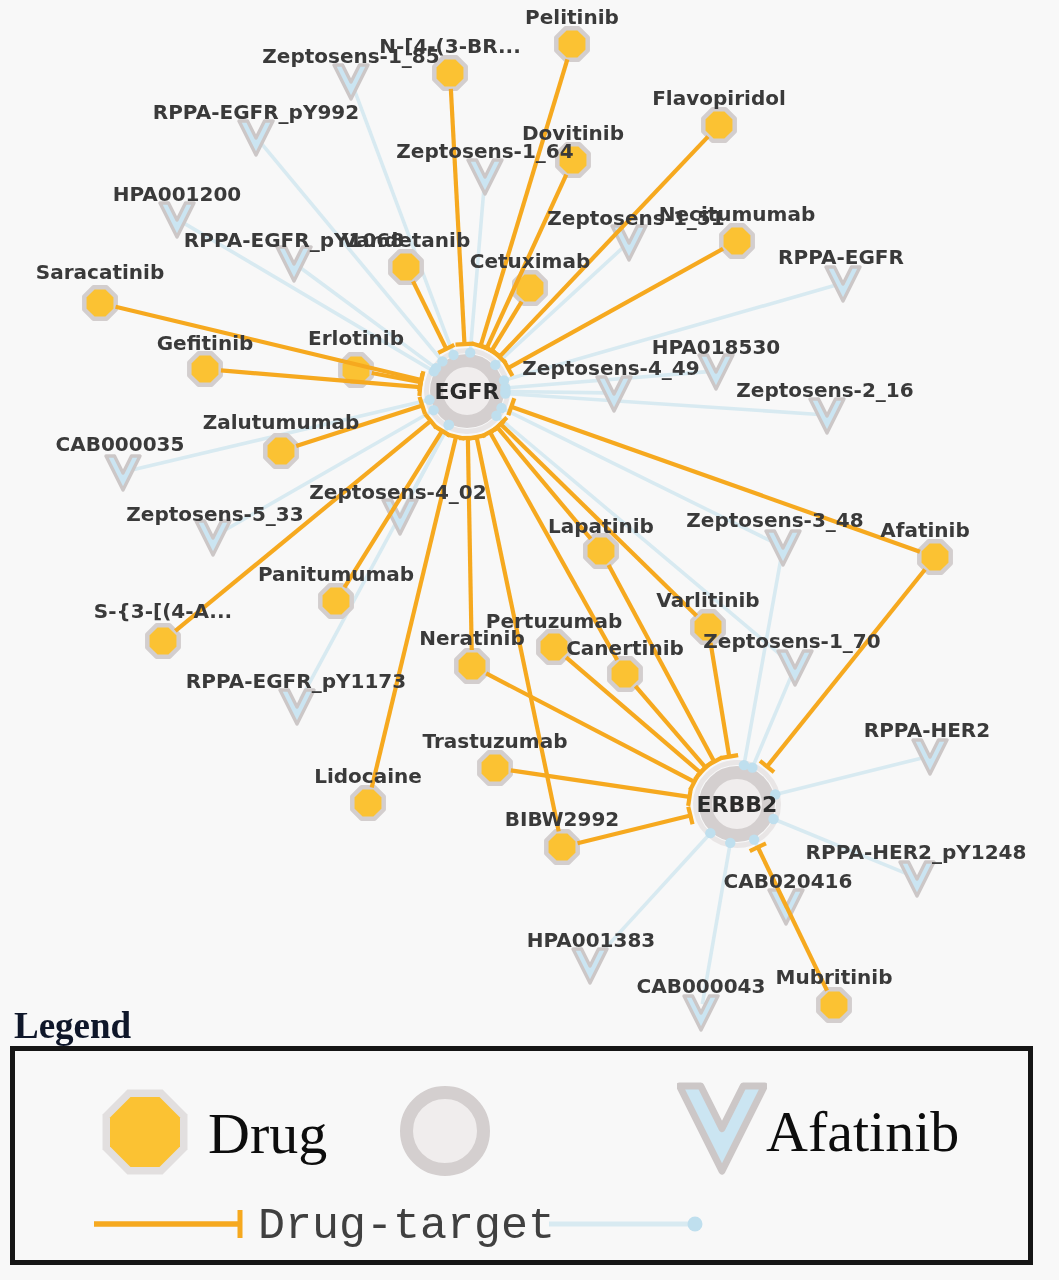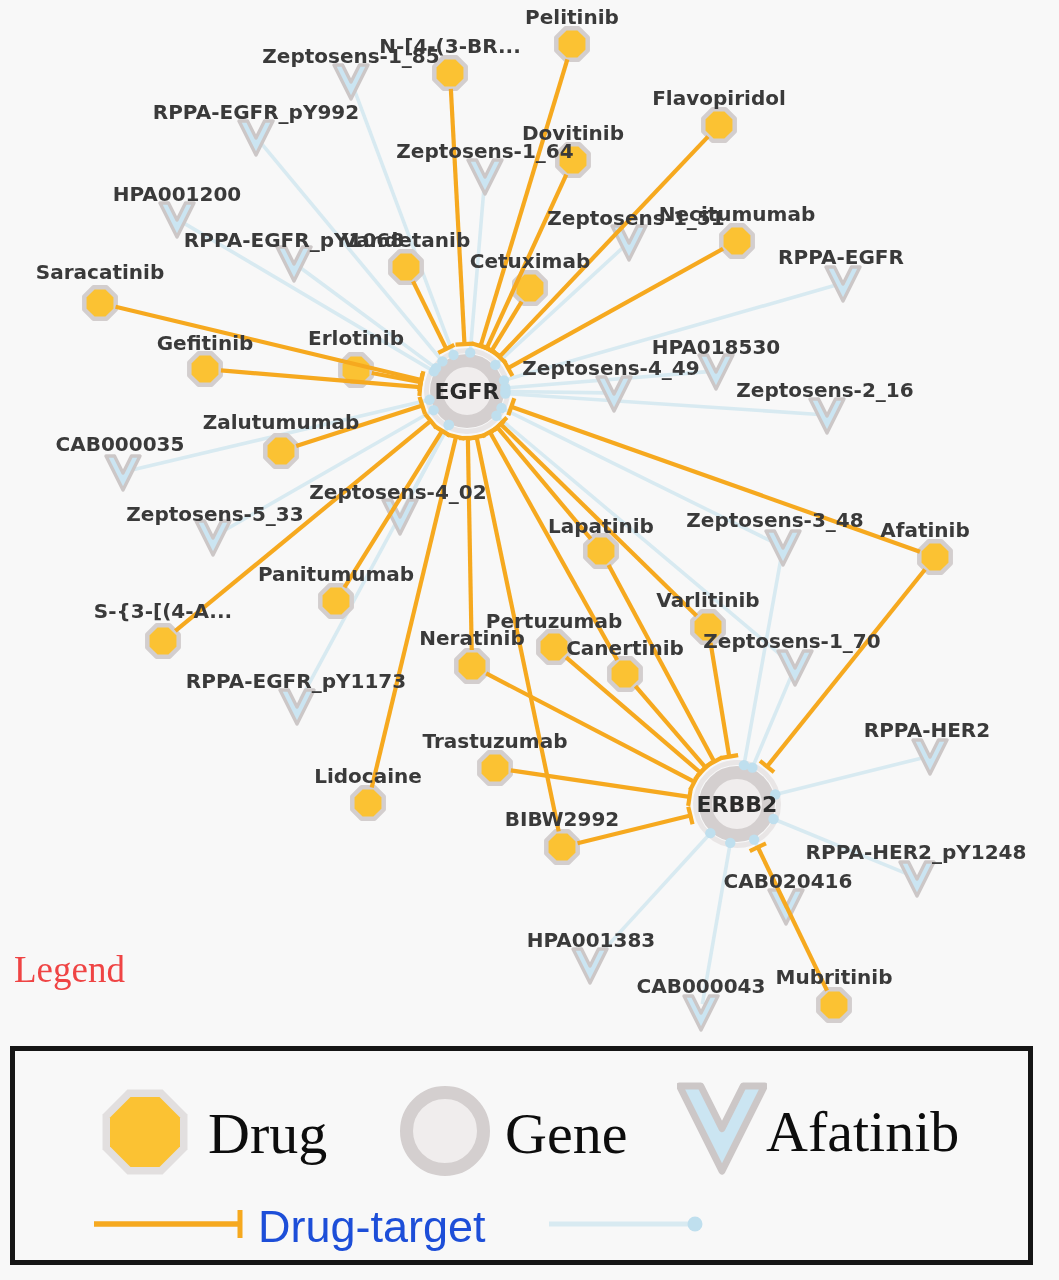--- a/index.html
+++ b/index.html
@@ -3,34 +3,34 @@
 <meta charset="utf-8">
 <style>
   html,body{margin:0;padding:0;background:#e9e9e9;}
   .page{position:relative;width:1059px;height:1280px;background:var(--bg,#F8F8F8);
         font-family:"DejaVu Sans",sans-serif;overflow:hidden;}
   #network{position:absolute;left:0;top:0;}
   .node-label{font-family:"DejaVu Sans",sans-serif;font-weight:700;font-size:20px;
               fill:var(--label,#3A3A3A);text-anchor:middle;}
   .gene-label{font-family:"DejaVu Sans",sans-serif;font-weight:700;font-size:22px;
               fill:#2B2B2B;text-anchor:middle;}
-  .legend-title{position:absolute;left:14px;top:948px;
-                font-family:"Liberation Serif",serif;font-weight:400;font-size:37px;color:#ef4444;}
+  .legend-title{position:absolute;left:14px;top:1004px;
+                font-family:"Liberation Serif",serif;font-weight:700;font-size:37px;color:#0f172a;}
   .legend-box{position:absolute;left:10px;top:1046px;width:1023px;height:219px;
               border:5px solid #161616;box-sizing:border-box;background:var(--bg,#F8F8F8);}
   .legend-box *{position:absolute;}
   .lg-oct{left:80px;top:31px;}
   .lg-item{font-family:"Liberation Serif",serif;font-size:58px;color:#0d0d0d;white-space:nowrap;}
   .lg-drug-label{left:193px;top:49px;}
   .lg-gene{left:385px;top:35px;width:64px;height:64px;border-radius:50%;
            border:13px solid var(--gene-ring,#D6D1D1);background:var(--gene-fill,#F2F0F0);}
   .lg-gene-label{left:490px;top:49px;}
   .lg-chev{left:662px;top:27px;}
   .lg-ab-label{left:751px;top:47px;}
-  .lg-edge-label{font-family:Liberation Sans, sans-serif;font-size:45px;color:#1d4ed8;white-space:nowrap;}
+  .lg-edge-label{font-family:Liberation Mono, monospace;font-size:45px;color:#404040;white-space:nowrap;}
   .lg-dt{left:75px;top:155px;}
   .lg-dt-label{left:243px;top:150px;}
   .lg-at{left:530px;top:155px;}
   .lg-at-label{left:698px;top:150px;}
 </style>
 </head>
 <body>
 
 <div class="page">
   <svg id="network" width="1059" height="1280" viewBox="0 0 1059 1280">
@@ -249,21 +249,20 @@
   <div class="legend-title">Legend</div>
 
   <div class="legend-box">
     <svg class="lg-oct" width="100" height="100" viewBox="0 0 100 100">
       <polygon points="67.6,7.5 92.5,32.4 92.5,67.6 67.6,92.5 32.4,92.5 7.5,67.6 7.5,32.4 32.4,7.5" fill="#DBD7D7" opacity="0.75"></polygon>
       <polygon points="64.5,15 85,35.5 85,64.5 64.5,85 35.5,85 15,64.5 15,35.5 35.5,15" fill="#FBC233"></polygon>
     </svg>
     <div class="lg-item lg-drug-label">Drug</div>
 
     <div class="lg-gene"></div>
-    <div class="lg-item lg-gene-label">Gene</div>
 
     <svg class="lg-chev" width="90" height="100" viewBox="0 0 90 100">
       <path d="M 2.5 8 L 45 93 L 87.5 8 L 66.25 8 L 45 50.5 L 23.75 8 Z" fill="#CBE5F2" stroke="#CCC7C7" stroke-width="7" stroke-linejoin="round"></path>
     </svg>
     <div class="lg-item lg-ab-label">Afatinib</div>
 
     <svg class="lg-dt" width="170" height="36" viewBox="0 0 170 36">
       <line x1="4" y1="18" x2="150" y2="18" stroke="#F6A91F" stroke-width="5.5"></line>
       <line x1="150" y1="4" x2="150" y2="32" stroke="#F6A91F" stroke-width="5"></line>
     </svg>

